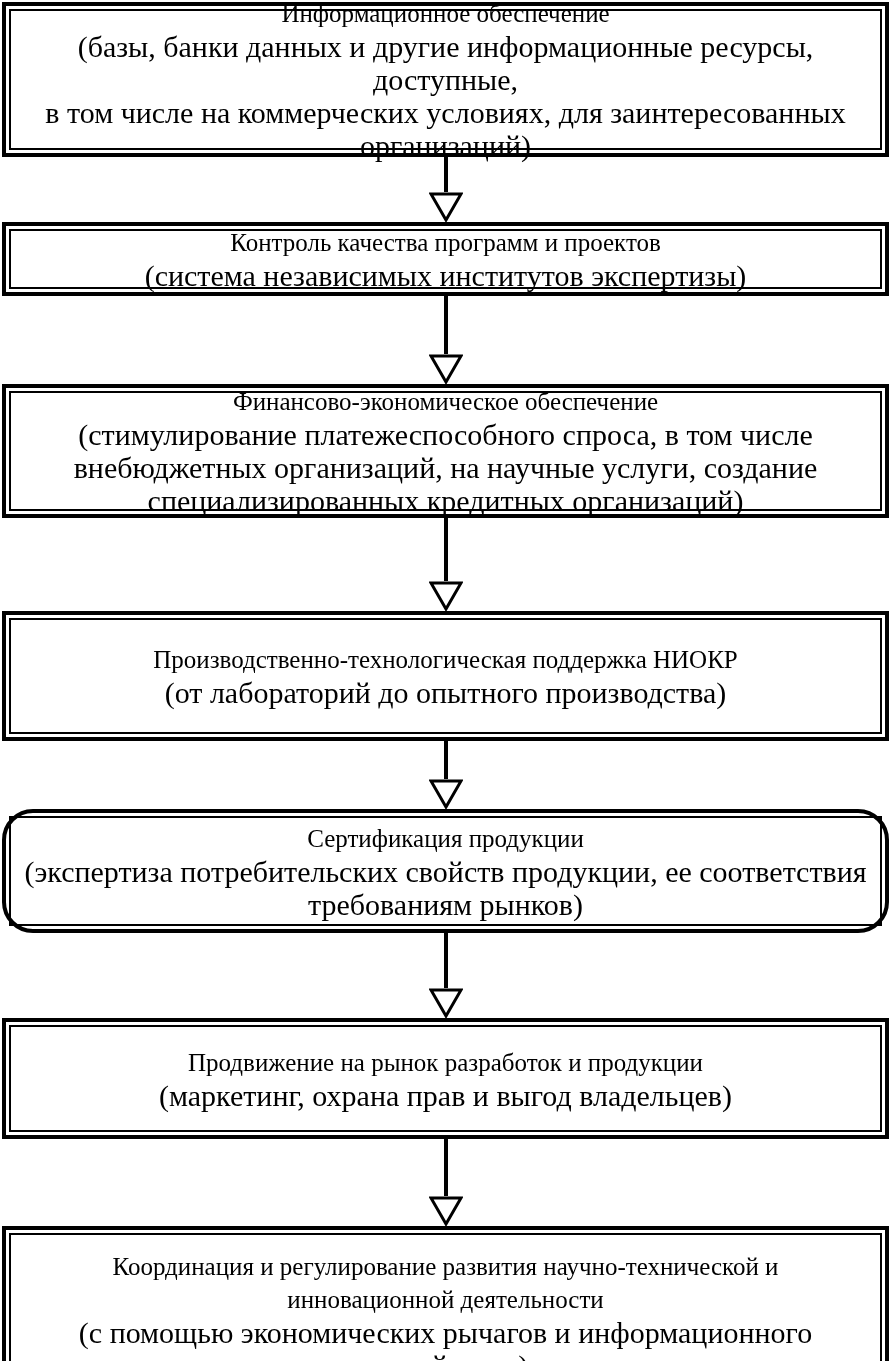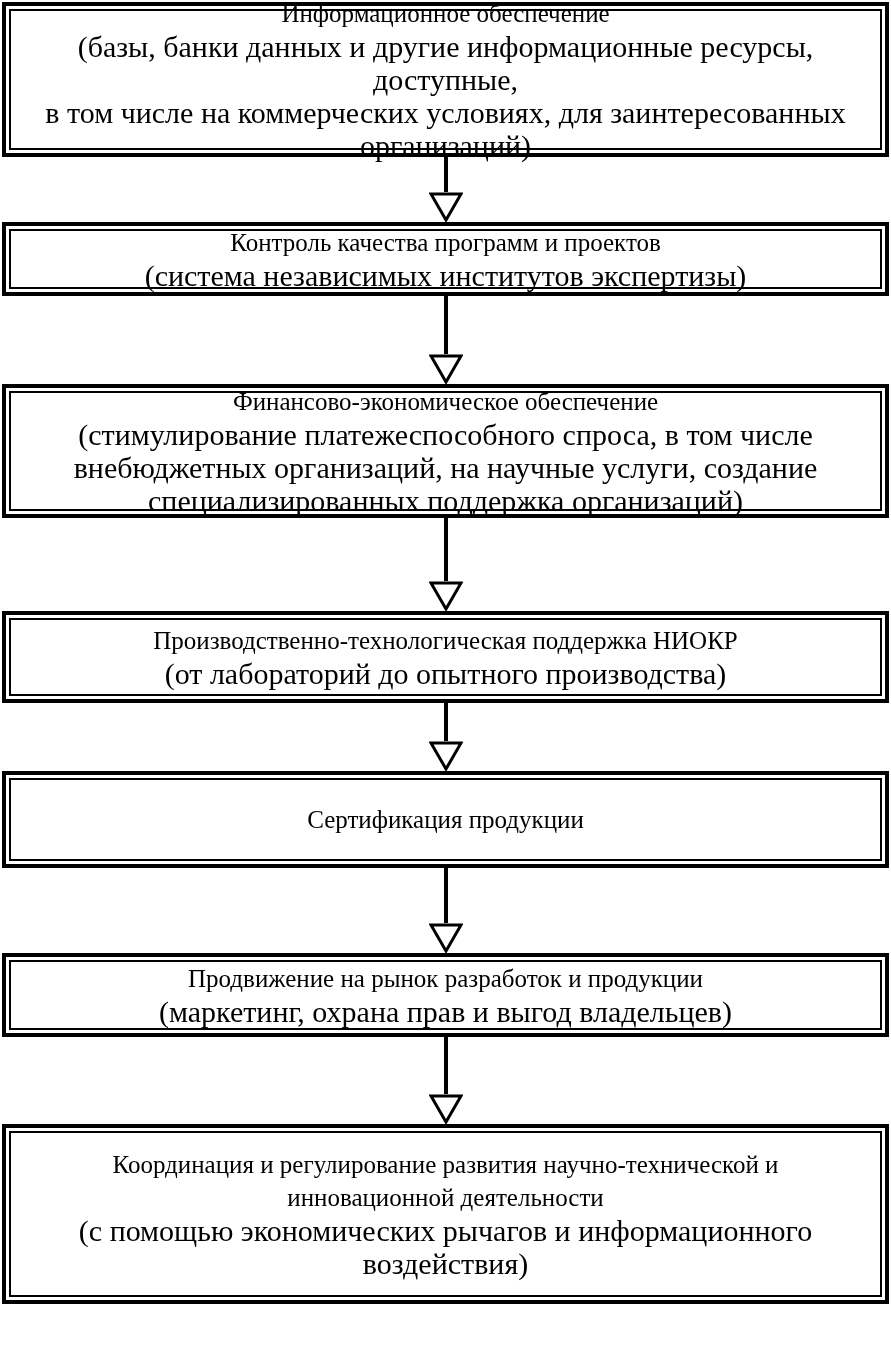--- a/index.html
+++ b/index.html
@@ -39,23 +39,23 @@
     white-space: pre-line;
   }
   .box-subtitle {
     font-size: 30px;
     line-height: 33px;
     white-space: pre-line;
   }
   .b1 { height: 155px; }
   .b2 { height: 74px;  }
   .b3 { height: 134px; }
-  .b4 { height: 92px; }
-  .b5 { height: 97px; }
-  .b6 { height: 84px;  }
+  .b4 { height: 130px; }
+  .b5 { height: 124px; border-radius: 31px; }
+  .b6 { height: 121px;  }
   .b7 { height: 180px; }
   .arrow {
     flex: 0 0 auto;
     display: flex;
     flex-direction: column;
     align-items: center;
   }
   .g1 { height: 65px; }
   .g2 { height: 88px; }
   .g3 { height: 93px; }
@@ -107,21 +107,21 @@
     <svg class="head" width="34" height="30" viewBox="0 0 34 30">
         <polygon points="2,2 32,2 17,28"></polygon>
       </svg>
   </div>
 
   <div class="box b3">
     <div class="box-inner">
       <div class="box-title">Финансово-экономическое обеспечение</div>
       <div class="box-subtitle">(стимулирование платежеспособного спроса, в том числе
 внебюджетных организаций, на научные услуги, создание
-специализированных поддержка организаций)</div>
+специализированных кредитных организаций)</div>
     </div>
   </div>
 
   <div class="arrow g3">
     <div class="stem"></div>
     <svg class="head" width="34" height="30" viewBox="0 0 34 30">
         <polygon points="2,2 32,2 17,28"></polygon>
       </svg>
   </div>
 
@@ -135,20 +135,22 @@
   <div class="arrow g4">
     <div class="stem"></div>
     <svg class="head" width="34" height="30" viewBox="0 0 34 30">
         <polygon points="2,2 32,2 17,28"></polygon>
       </svg>
   </div>
 
   <div class="box b5">
     <div class="box-inner">
       <div class="box-title">Сертификация продукции</div>
+      <div class="box-subtitle">(экспертиза потребительских свойств продукции, ее соответствия
+требованиям рынков)</div>
     </div>
   </div>
 
   <div class="arrow g5">
     <div class="stem"></div>
     <svg class="head" width="34" height="30" viewBox="0 0 34 30">
         <polygon points="2,2 32,2 17,28"></polygon>
       </svg>
   </div>
 

